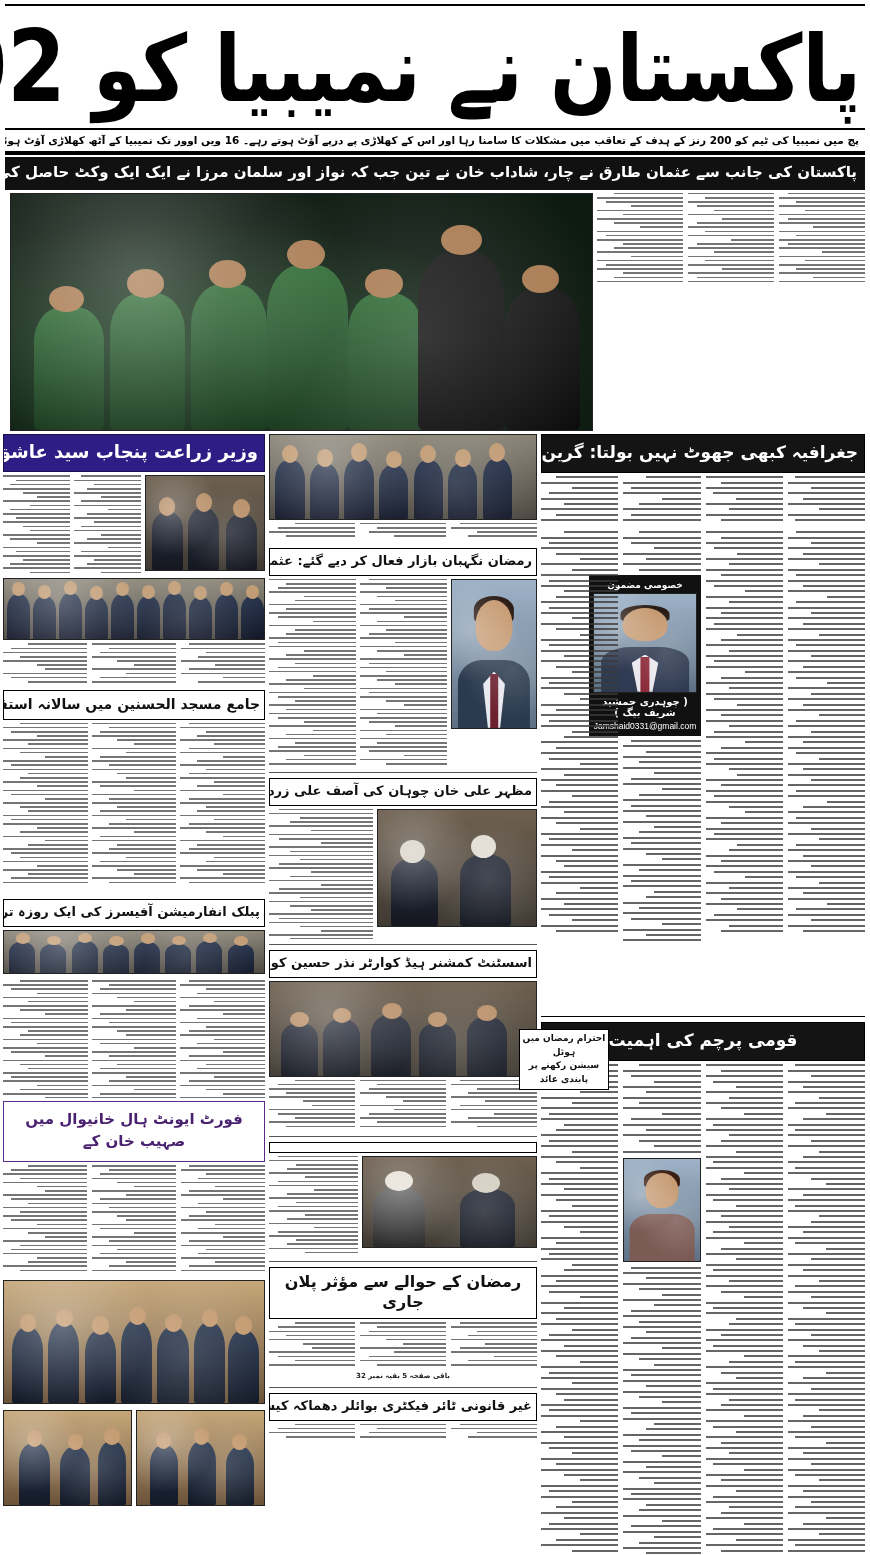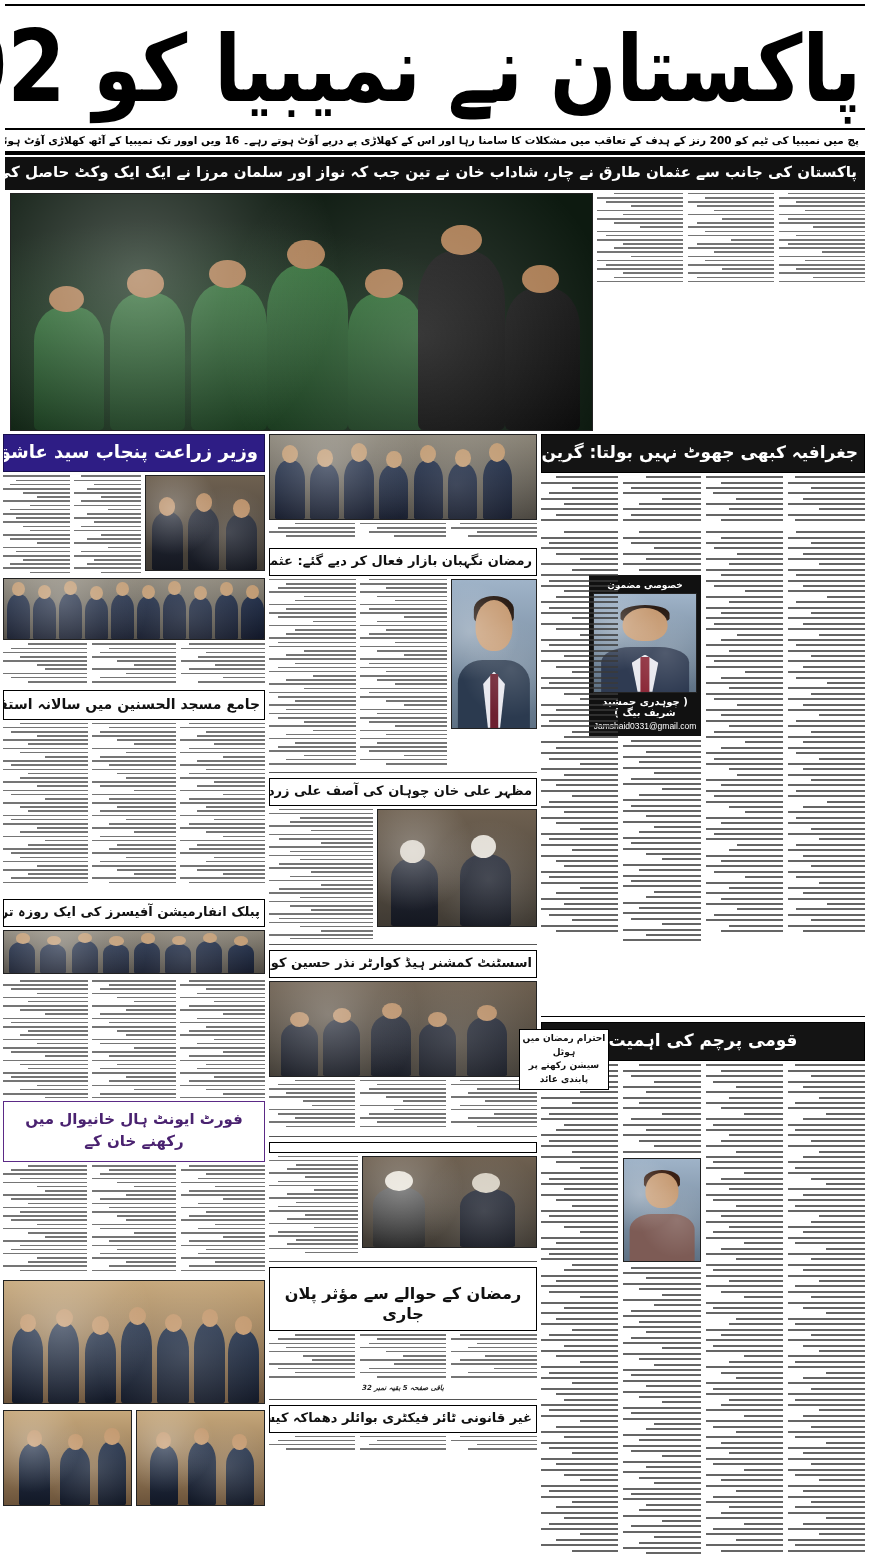--- a/index.html
+++ b/index.html
@@ -281,21 +281,21 @@
 
   .hrule { border-top: 1.5px solid #000; margin: 2px 0; }
   .hrule.thin { border-top: 1px solid #555; }
 
   .row2 { display: flex; gap: 4px; }
   .wrapbox { display: flex; gap: 4px; }
 
   
   .mini {
     direction: rtl; font-size: 7px; line-height: 1.5;
-    text-align: justify; color: #222; font-style: italic;
+    text-align: justify; color: #222;
   }
 </style>
 </head>
 <body>
 
 <div class="page">
 
   <div class="masthead">
     <div class="mega-headline">
       <span>پاکستان نے نمیبیا کو</span>
@@ -1417,21 +1417,21 @@
           <div class="line s70"></div>
             <div class="line s80"></div>
             <div class="line"></div>
             <div class="line s60"></div>
         </div>
       </div>
 
       <div class="hrule thin"></div>
 
       <div class="sec-box two">
-        <div style="font-size:16px;margin-top:12px;">رمضان کے حوالے سے مؤثر پلان جاری</div>
+        <div style="font-size:16px;margin-top:0;">رمضان کے حوالے سے مؤثر پلان جاری</div>
       </div>
 
       <div class="textblock caption-lines" style="height:46px;overflow:hidden;">
         <div class="tcol">
             <div class="line s90"></div>
             <div class="line"></div>
             <div class="line s70"></div>
             <div class="line s80"></div>
             <div class="line"></div>
             <div class="line s60"></div>
@@ -1874,21 +1874,21 @@
             <div class="line"></div>
             <div class="line s60"></div>
             <div class="line s80"></div>
             <div class="line"></div>
             <div class="line s50"></div>
 
         </div>
       </div>
 
       <div class="sec-violet-box">
-        <div>فورٹ ایونٹ ہال  خانیوال میں رکھنے خان کے</div>
+        <div>فورٹ ایونٹ ہال  خانیوال میں صہیب خان کے</div>
       </div>
 
       <div class="textblock caption-lines" style="height:112px;overflow:hidden;">
         <div class="tcol">
             <div class="line s90"></div>
             <div class="line"></div>
             <div class="line s70"></div>
             <div class="line s80"></div>
             <div class="line"></div>
             <div class="line s60"></div>

